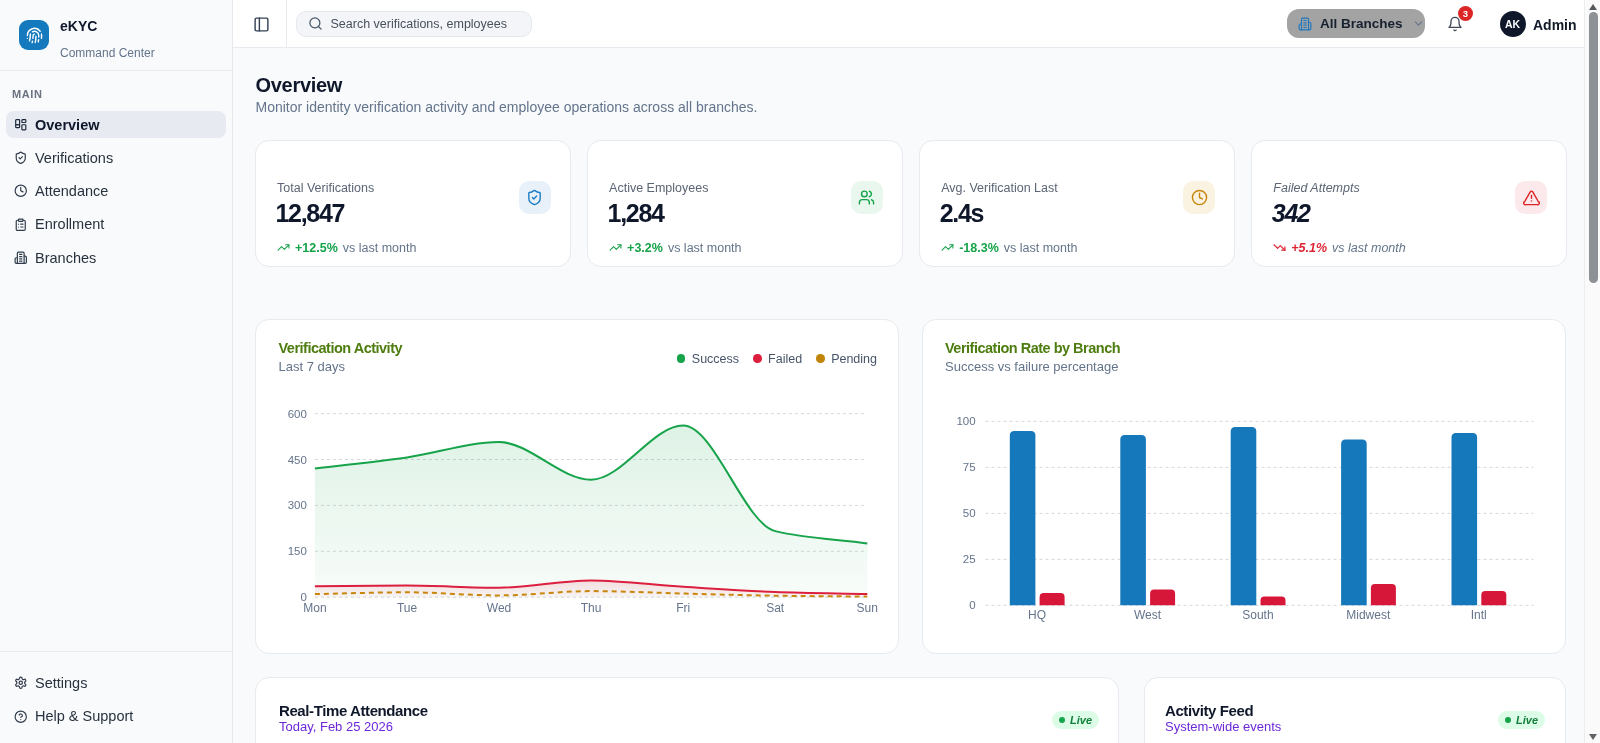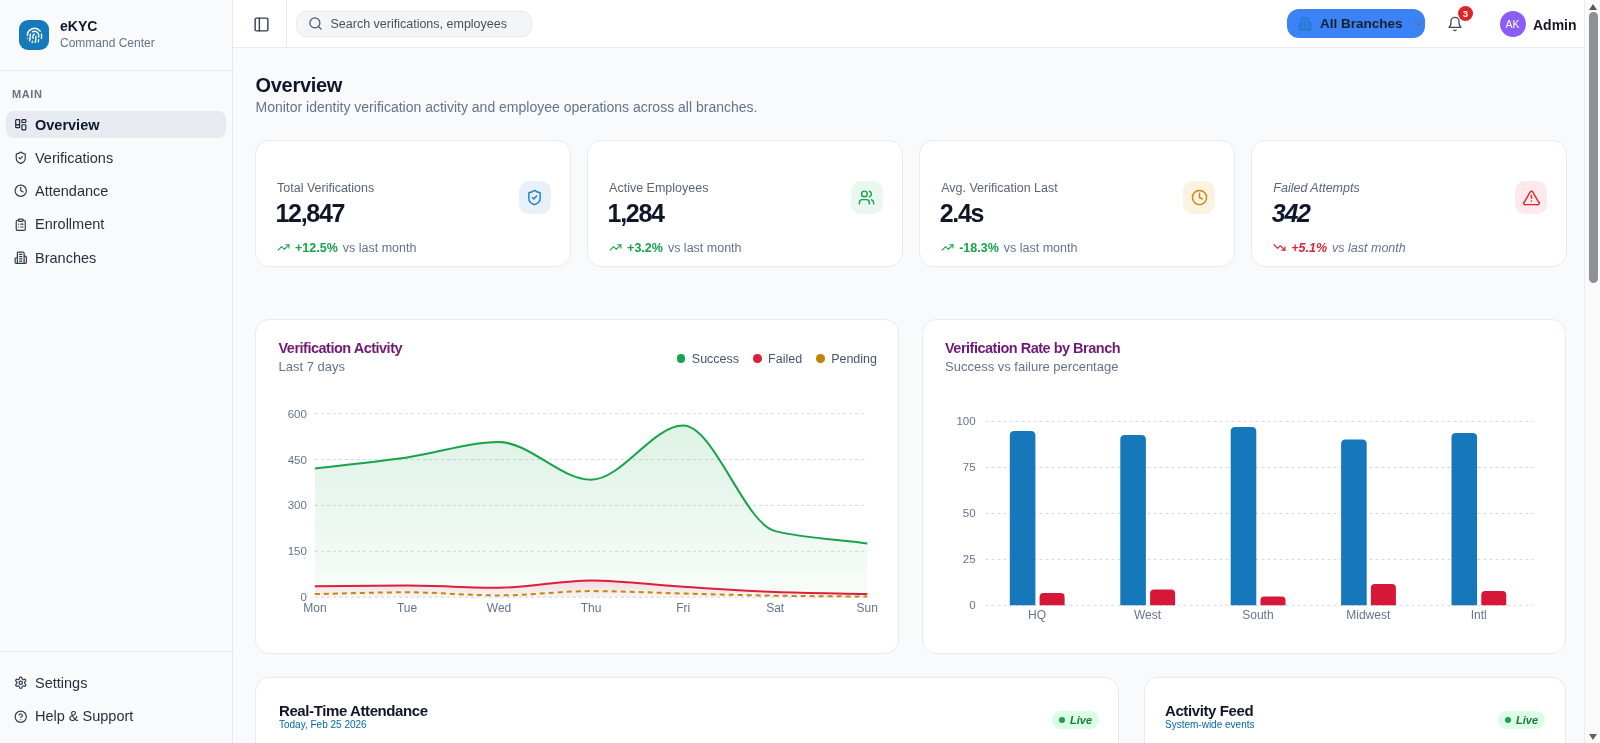--- a/index.html
+++ b/index.html
@@ -3,45 +3,45 @@
 <meta charset="utf-8">
 <style>
 * { margin:0; padding:0; box-sizing:border-box; }
 html,body { width:1600px; height:743px; overflow:hidden; font-family:"Liberation Sans",sans-serif; background:#f8fafc; }
 .icon { display:block; }
 
 
 #sidebar { position:absolute; left:0; top:0; width:233px; height:743px; background:#f8fafc; border-right:1px solid #e5e9ee; z-index:5; }
 #logo { position:absolute; left:19px; top:20px; width:30px; height:30px; border-radius:9px; background:#1579bd; display:flex; align-items:center; justify-content:center; }
 #brand { position:absolute; left:60px; top:17.5px; font-size:14px; font-weight:bold; color:#0f172a; }
-#brand-sub { position:absolute; left:60px; top:36px; font-size:12px; color:#64748b; }
+#brand-sub { position:absolute; left:60px; top:46px; font-size:12px; color:#64748b; }
 #side-div1 { position:absolute; left:0; top:70px; width:233px; border-top:1px solid #e8ebef; }
 #main-label { position:absolute; left:12px; top:88px; font-size:11px; font-weight:bold; color:#6b7280; letter-spacing:0.6px; }
 .nav { position:absolute; left:6px; width:220px; }
 .nav-item { height:27px; margin-bottom:6.3px; display:flex; align-items:center; padding-left:8px; border-radius:8px; color:#28323f; font-size:14.5px; }
 .nav-item svg { margin-right:7.5px; }
 .nav-item.active { background:#e7ebf1; color:#0f172a; font-weight:bold; }
 #nav-top { top:111px; }
 #side-div2 { position:absolute; left:0; top:651px; width:233px; border-top:1px solid #e8ebef; }
 #nav-bottom { top:669.5px; }
 
 
 #header { position:absolute; left:233px; top:0; width:1367px; height:48px; background:#ffffff; border-bottom:1px solid #e7eaee; z-index:4; }
 #panelicon { position:absolute; left:19.5px; top:16px; }
 #hsep { position:absolute; left:53px; top:0; width:1px; height:47px; background:#e8eaee; }
 #search { position:absolute; left:63px; top:10.5px; width:236px; height:26.5px; border-radius:10px; background:#f3f5f8; border:1px solid #e7eaec; display:flex; align-items:center; }
 #search svg { margin-left:10.5px; }
 #search span { margin-left:8px; font-size:12.5px; color:#49505c; }
-#branches-btn { position:absolute; left:1054px; top:9px; width:138px; height:29px; border-radius:12px; background:#3b82f6; display:flex; align-items:center; }
+#branches-btn { position:absolute; left:1054px; top:9px; width:138px; height:29px; border-radius:12px; background:#a3a3a3; display:flex; align-items:center; }
 #branches-btn svg.b2 { margin-left:11px; }
 #branches-btn .txt { margin-left:8px; font-size:13.5px; font-weight:bold; color:#16202e; }
 #branches-btn svg.chev { margin-left:9px; }
 #bell { position:absolute; left:1213.5px; top:16px; }
 #bellbadge { position:absolute; left:1225px; top:5.5px; width:15px; height:15px; border-radius:50%; background:#dc2626; color:#fff; font-size:9.5px; font-weight:bold; display:flex; align-items:center; justify-content:center; }
-#avatar { position:absolute; left:1266.5px; top:11px; width:26px; height:26px; border-radius:50%; background:#8b5cf6; color:#fff; font-size:10.5px; font-weight:normal; display:flex; align-items:center; justify-content:center; }
+#avatar { position:absolute; left:1266.5px; top:11px; width:26px; height:26px; border-radius:50%; background:#0f172a; color:#fff; font-size:10.5px; font-weight:bold; display:flex; align-items:center; justify-content:center; }
 #adminname { position:absolute; left:1300px; top:17px; font-size:14px; font-weight:bold; color:#111827; }
 
 
 #main { position:absolute; left:233px; top:48px; width:1351px; height:695px; background:#f8fafc; overflow:hidden; }
 #pg-title { position:absolute; left:22.5px; top:26px; font-size:20px; font-weight:bold; color:#0f172a; letter-spacing:-0.3px; }
 #pg-sub { position:absolute; left:22.5px; top:50.5px; font-size:14px; color:#64748b; }
 
 .card { background:#fff; border:1px solid #e7eaee; border-radius:14px; position:absolute; }
 
 
@@ -49,30 +49,30 @@
 .stat .lbl { position:absolute; left:21px; top:40.5px; font-size:12.5px; color:#5b6574; }
 .stat .num { position:absolute; left:19.5px; top:58.5px; font-size:25px; font-weight:bold; color:#0f172a; letter-spacing:-1.3px; }
 .stat .trend { position:absolute; left:21px; top:100px; display:flex; align-items:center; font-size:12.5px; }
 .stat .trend svg { margin-right:5px; }
 .stat .pct { font-weight:bold; margin-right:5px; }
 .stat .vs { color:#64748b; }
 .stat .ibox { position:absolute; right:18.5px; top:40.5px; width:32.5px; height:32.5px; border-radius:10px; display:flex; align-items:center; justify-content:center; }
 
 
 .chart-card { top:270.5px; width:644px; height:335px; }
-.cc-title { position:absolute; left:22.5px; top:20.5px; font-size:14.5px; font-weight:bold; color:#701a75; letter-spacing:-0.5px; }
+.cc-title { position:absolute; left:22.5px; top:20.5px; font-size:14.5px; font-weight:bold; color:#4d7c0f; letter-spacing:-0.5px; }
 .cc-sub { position:absolute; left:22.5px; top:39.5px; font-size:13px; color:#64748b; }
 #legend { position:absolute; right:21px; top:32px; display:flex; align-items:flex-end; font-size:12.5px; color:#475569; }
 .ldot { width:8.5px; height:8.5px; border-radius:50%; margin-right:6.5px; }
 .litem { display:flex; align-items:center; margin-left:14px; }
 
 
 .bot-card { top:629px; height:120px; }
 .bc-title { position:absolute; left:23px; top:23.5px; font-size:15px; font-weight:bold; color:#0f172a; letter-spacing:-0.4px; }
-.bc-sub { position:absolute; left:23px; top:40.5px; font-size:10px; color:#0369a1; }
+.bc-sub { position:absolute; left:23px; top:40.5px; font-size:13px; color:#6d28d9; }
 .live { position:absolute; top:33px; height:17.5px; border-radius:9px; background:#dcfce7; display:flex; align-items:center; padding:0 7px;font-style:italic; }
 .live .dot { width:6px; height:6px; border-radius:50%; background:#16a34a; margin-right:4.5px; }
 .live .t { font-size:11px; color:#15803d; font-weight:bold; }
 
 
 #sb-track { position:absolute; right:0; top:0; width:16px; height:743px; background:#fafafa; border-left:1px solid #ebedef; z-index:10; }
 #sb-thumb { position:absolute; left:3.5px; top:12px; width:9px; height:271px; border-radius:5px; background:#8d9196; }
 .sb-arrow { position:absolute; left:4px; width:0; height:0; border-left:4.5px solid transparent; border-right:4.5px solid transparent; }
 #sb-up { top:4px; border-bottom:6px solid #55585c; }
 #sb-down { bottom:3px; border-top:6px solid #606468; }

